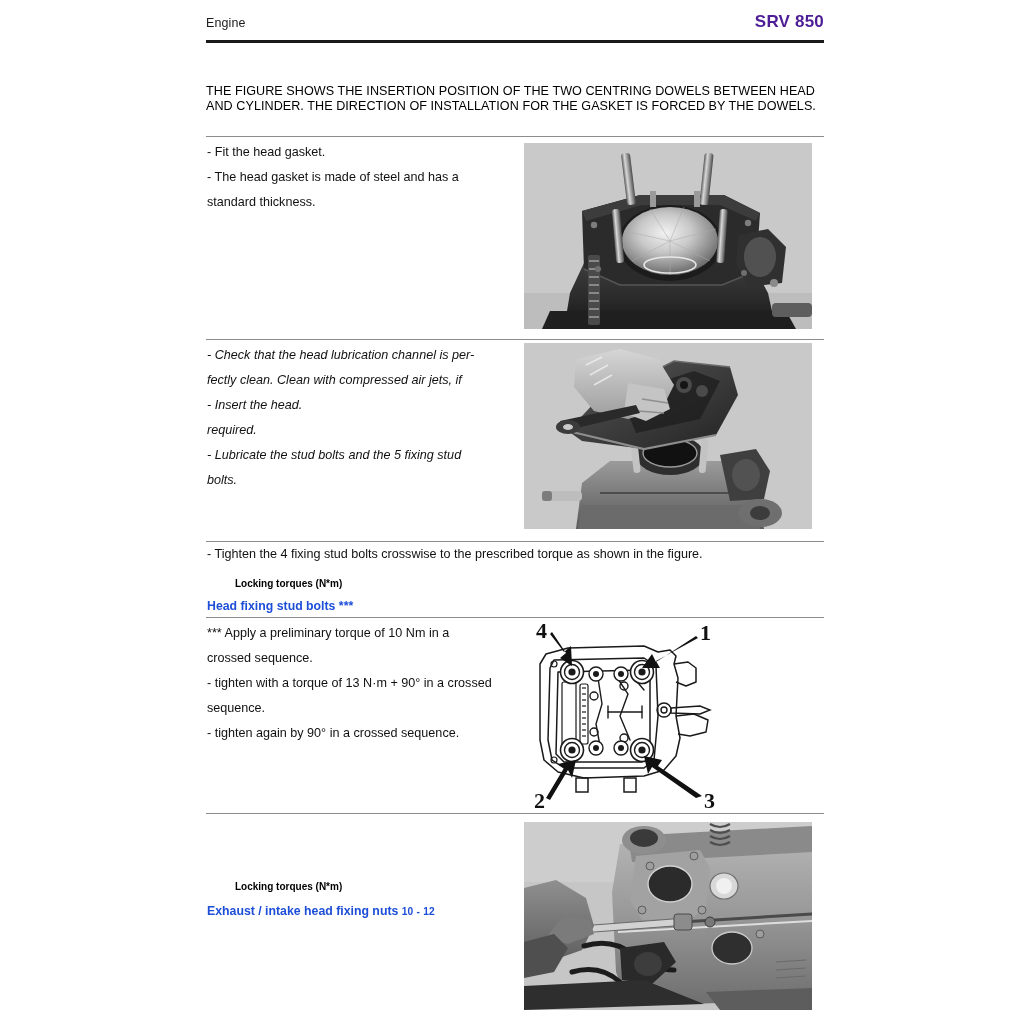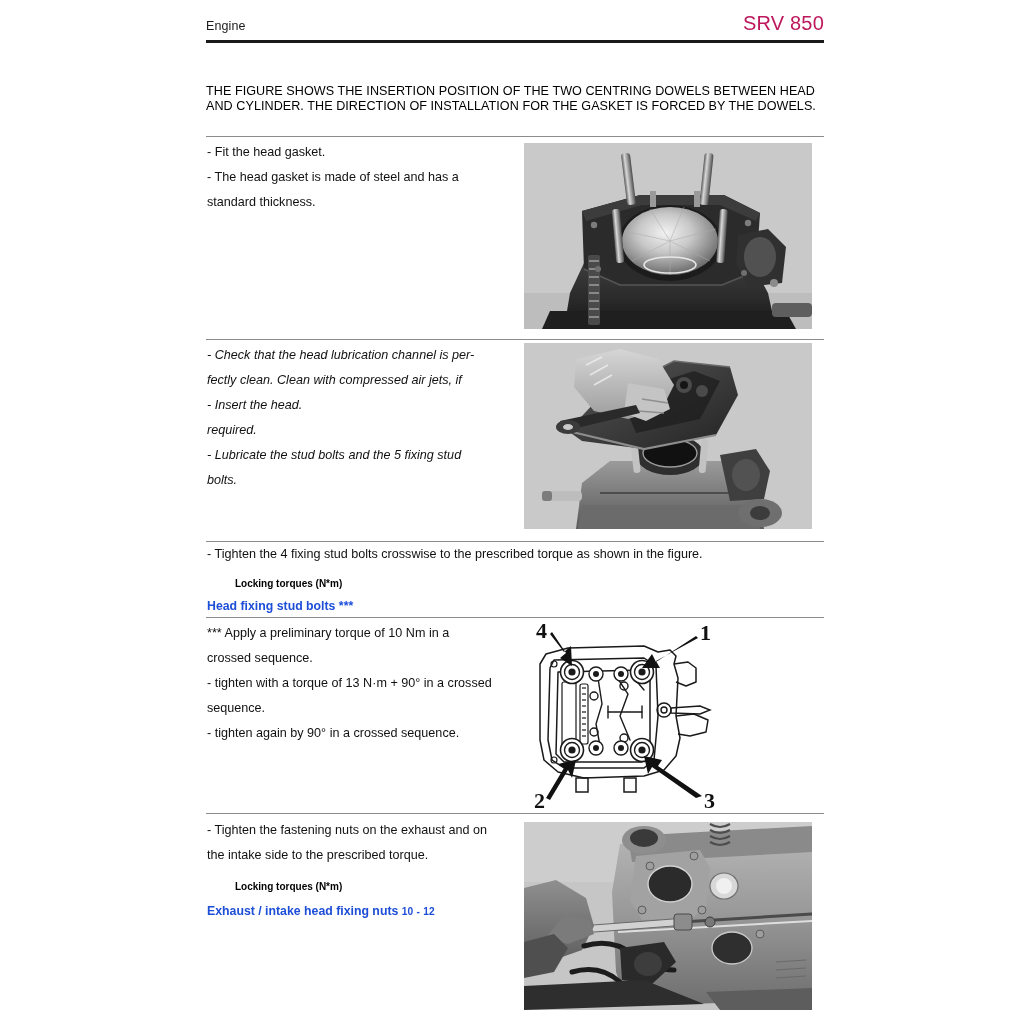--- a/index.html
+++ b/index.html
@@ -31,24 +31,24 @@
     display: flex;
     align-items: baseline;
     justify-content: space-between;
   }
   .header-left {
     font-size: 12.5px;
     letter-spacing: 0.1px;
     color: #1b1b1b;
   }
   .header-right {
-    font-size: 20px;
-    font-weight: normal;
+    font-size: 17px;
+    font-weight: bold;
     letter-spacing: 0.2px;
-    color: #be185d;
+    color: #4c1d95;
   }
   .header-rule {
     position: absolute;
     left: 206px;
     top: 40px;
     width: 618px;
     height: 3px;
     background: #1a1a1a;
   }
 
@@ -432,24 +432,20 @@
       </g>
       <g font-family="'Liberation Serif', serif" font-size="22" font-weight="bold" fill="#111">
         <text x="12" y="18">4</text>
         <text x="176" y="20">1</text>
         <text x="10" y="188">2</text>
         <text x="180" y="188">3</text>
       </g>
     </svg>
   </div>
 
-  <div class="textcol" style="top:818px;">
-    <p>- Tighten the fastening nuts on the exhaust and on</p>
-    <p>the intake side to the prescribed torque.</p>
-  </div>
 
   <div style="position:absolute; left:207px; top:877px; width:310px;">
     <p class="h-bold">Locking torques (N*m)</p>
     <p class="h-sub" style="margin-top:6px;"><span>Exhaust / intake head fixing nuts</span> <span class="val">10 - 12</span></p>
   </div>
 
   <div class="figure" style="top:822px; width:288px; height:188px;">
     <svg width="288" height="188" viewBox="0 0 288 188">
       <defs>
         <linearGradient id="alumG" x1="0" y1="0" x2="0" y2="1">

